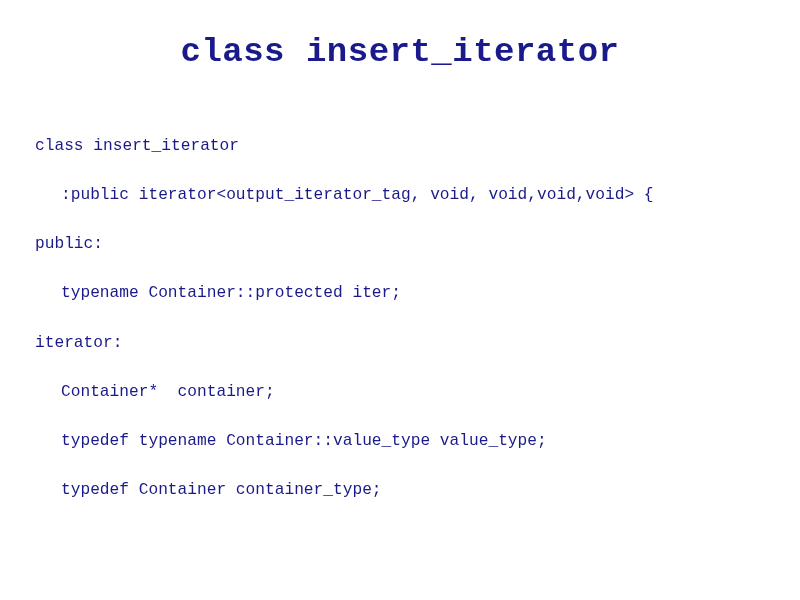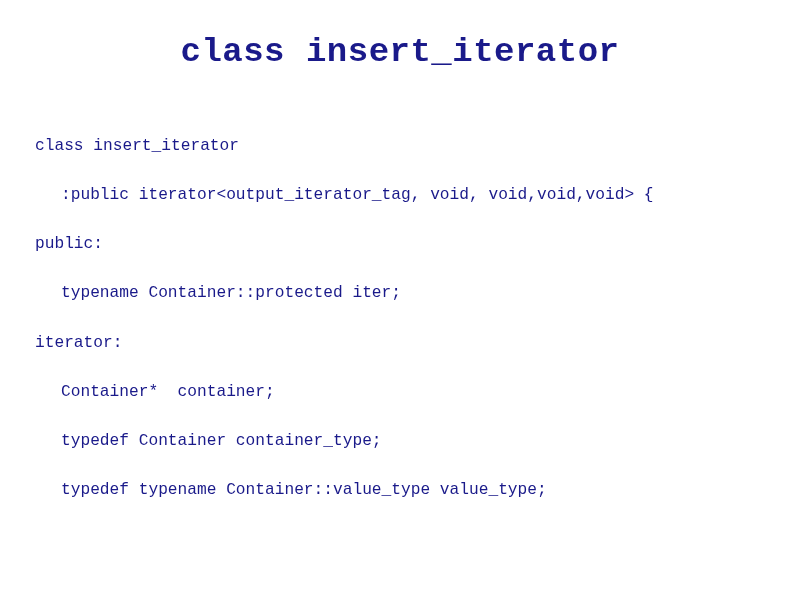--- a/index.html
+++ b/index.html
@@ -46,22 +46,22 @@
 
 <div class="slide">
   <h1 class="title">class insert_iterator</h1>
   <div class="code-block">
 <div>class insert_iterator</div>
 <div class="indent1">:public iterator&lt;output_iterator_tag, void, void,void,void&gt; {</div>
 <div>public:</div>
 <div class="indent1">typename Container::protected iter;</div>
 <div>iterator:</div>
 <div class="indent1">Container*  container;</div>
+<div class="indent1">typedef typename Container::value_type value_type;</div>
 <div class="indent1">typedef Container container_type;</div>
-<div class="indent1">typedef typename Container::value_type value_type;</div>
 
 
 
 
 
 
 
 
 
   </div>

